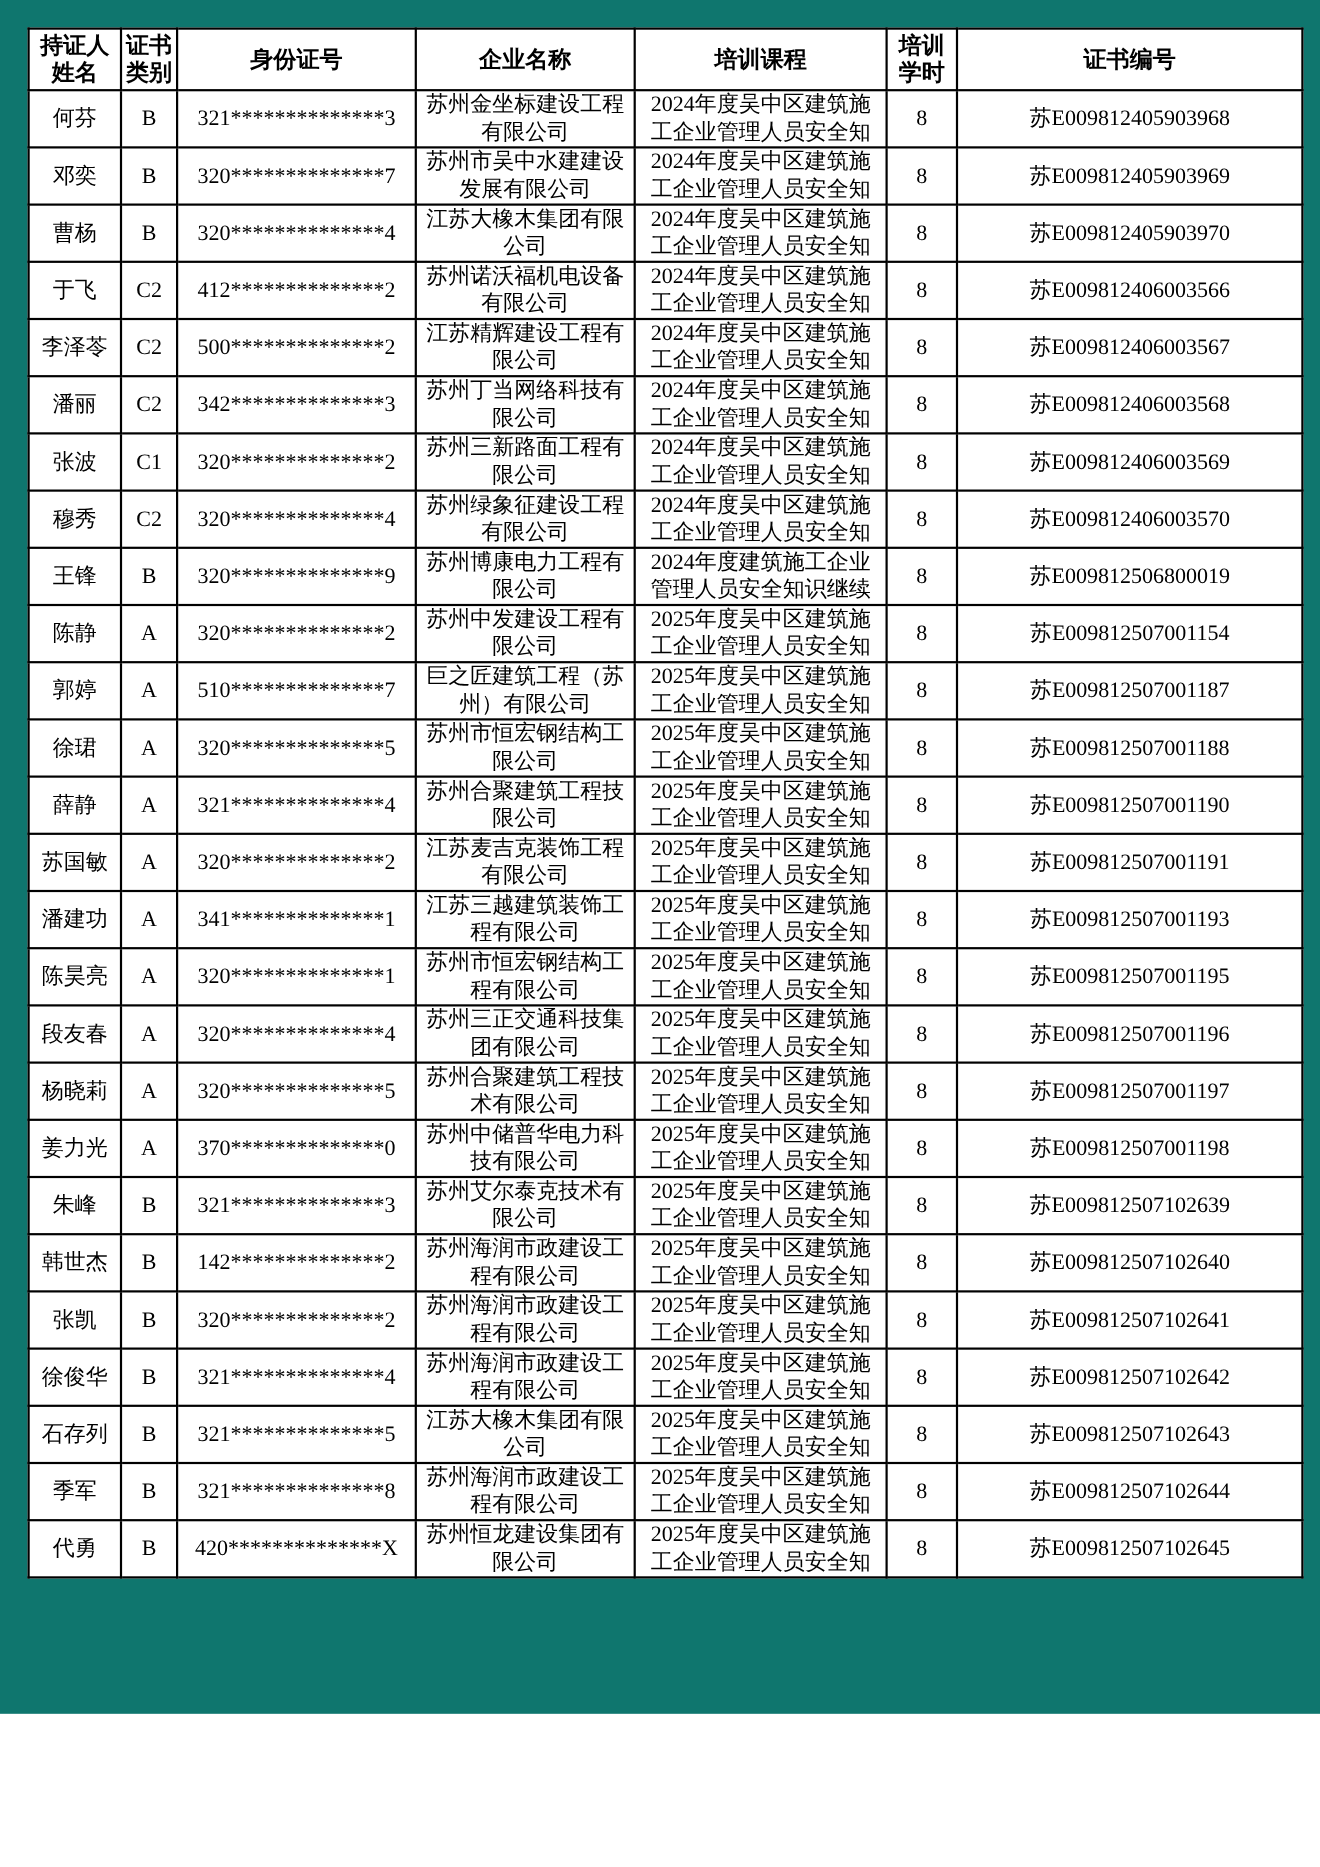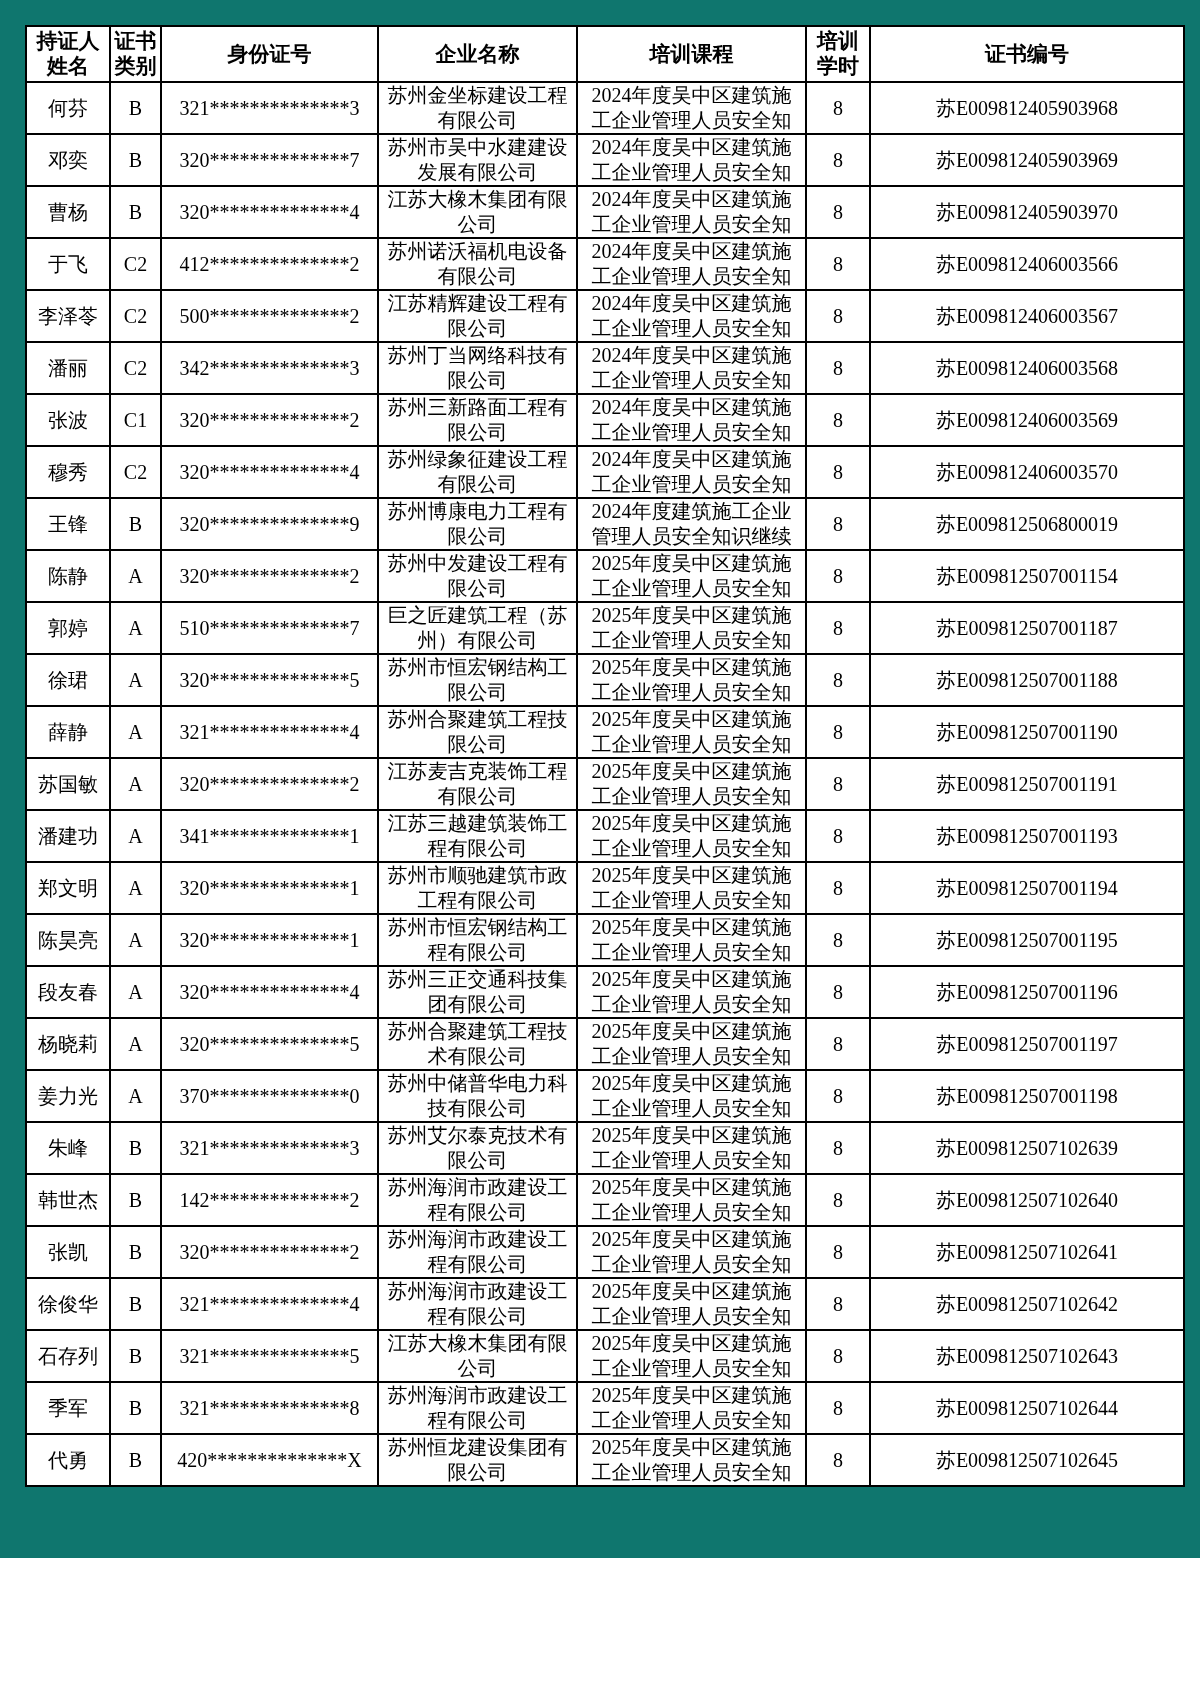--- a/index.html
+++ b/index.html
@@ -235,31 +235,20 @@
           <td class="c1">A</td>
           <td class="c2">341**************1</td>
           <td class="c3">江苏三越建筑装饰工
 程有限公司</td>
           <td class="c4">2025年度吴中区建筑施
 工企业管理人员安全知</td>
           <td class="c5">8</td>
           <td class="c6">苏E009812507001193</td>
         </tr>
         <tr>
-          <td class="c0">郑文明</td>
-          <td class="c1">A</td>
-          <td class="c2">320**************1</td>
-          <td class="c3">苏州市顺驰建筑市政
-工程有限公司</td>
-          <td class="c4">2025年度吴中区建筑施
-工企业管理人员安全知</td>
-          <td class="c5">8</td>
-          <td class="c6">苏E009812507001194</td>
-        </tr>
-        <tr>
           <td class="c0">陈昊亮</td>
           <td class="c1">A</td>
           <td class="c2">320**************1</td>
           <td class="c3">苏州市恒宏钢结构工
 程有限公司</td>
           <td class="c4">2025年度吴中区建筑施
 工企业管理人员安全知</td>
           <td class="c5">8</td>
           <td class="c6">苏E009812507001195</td>
         </tr>

